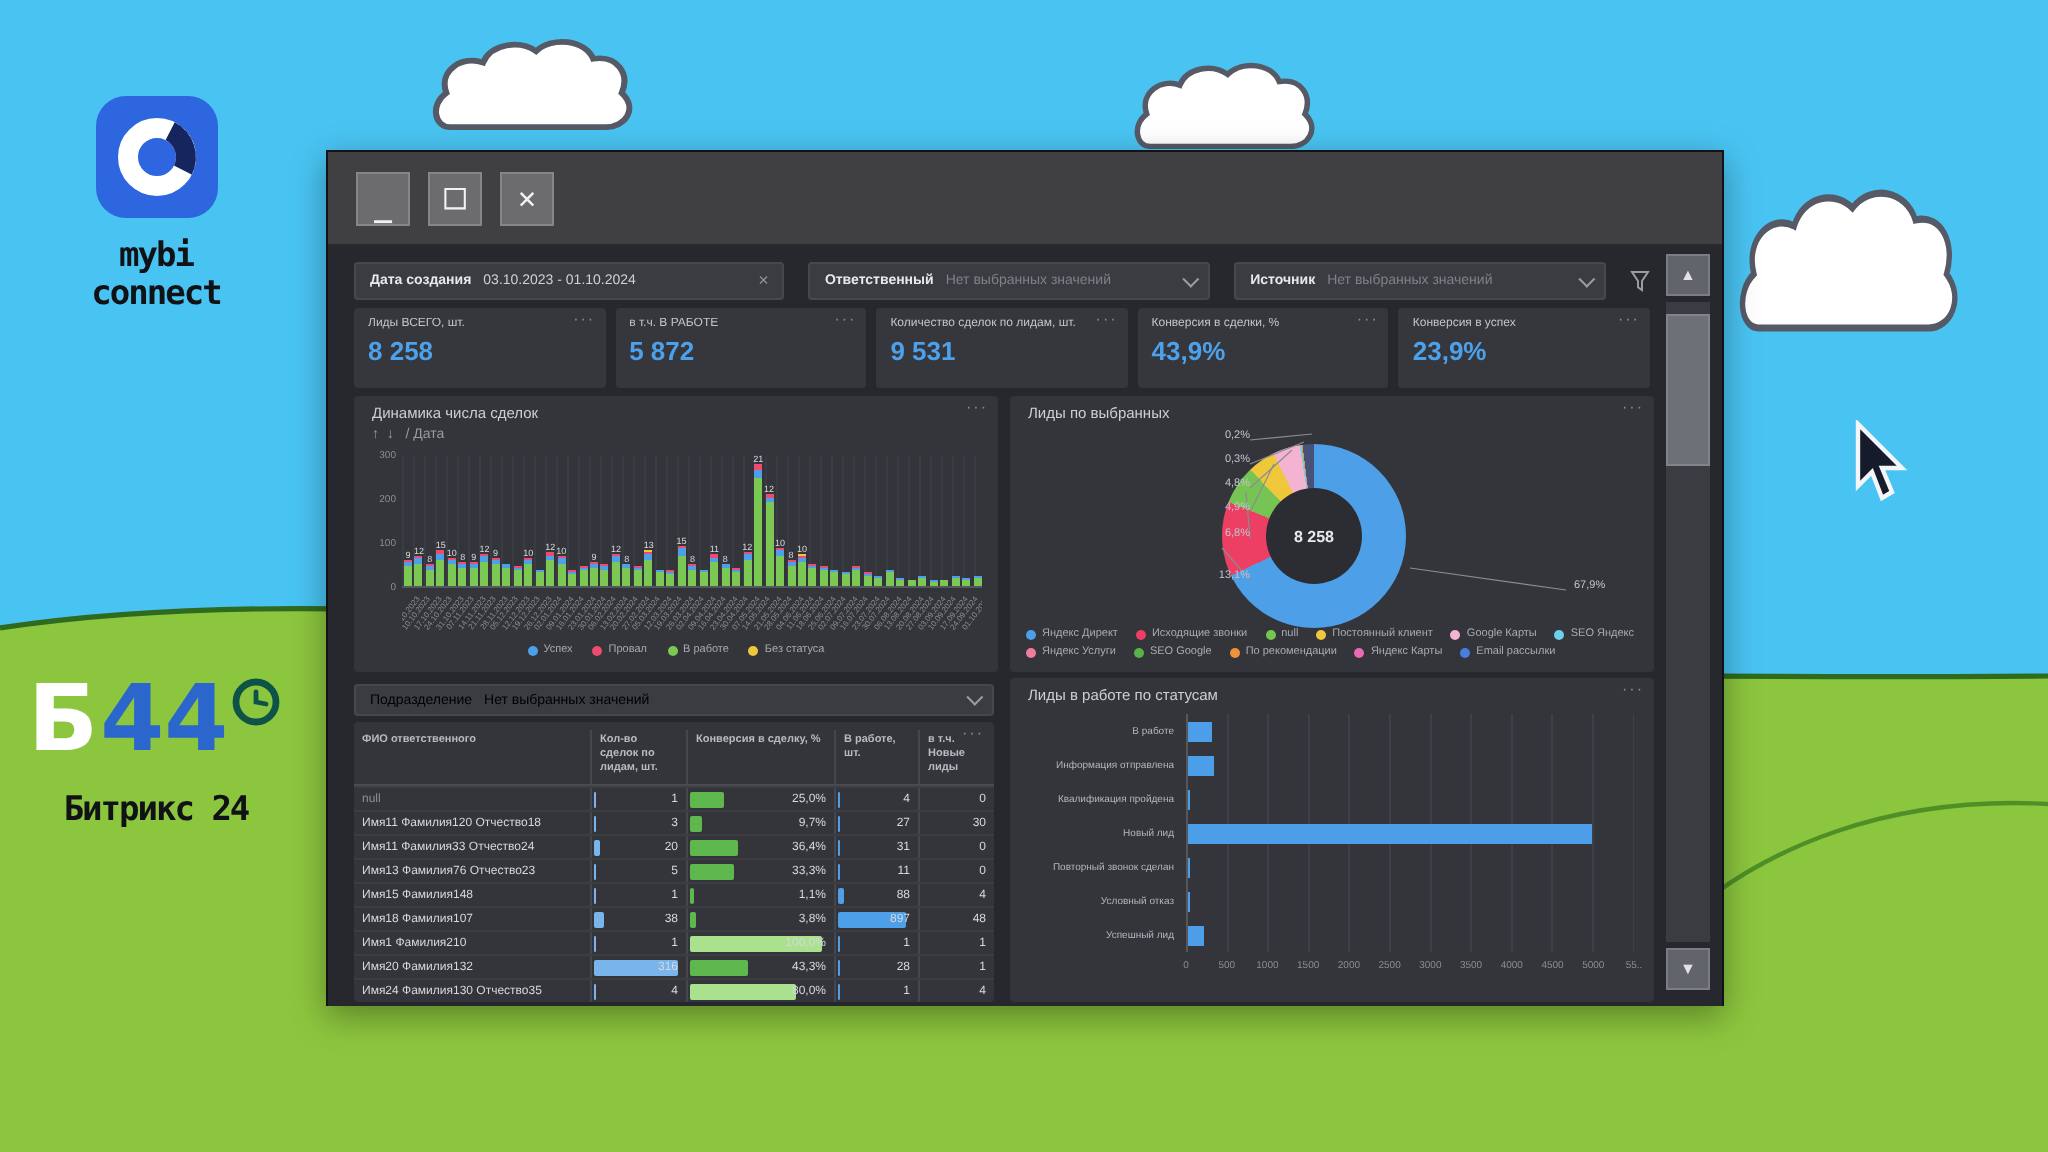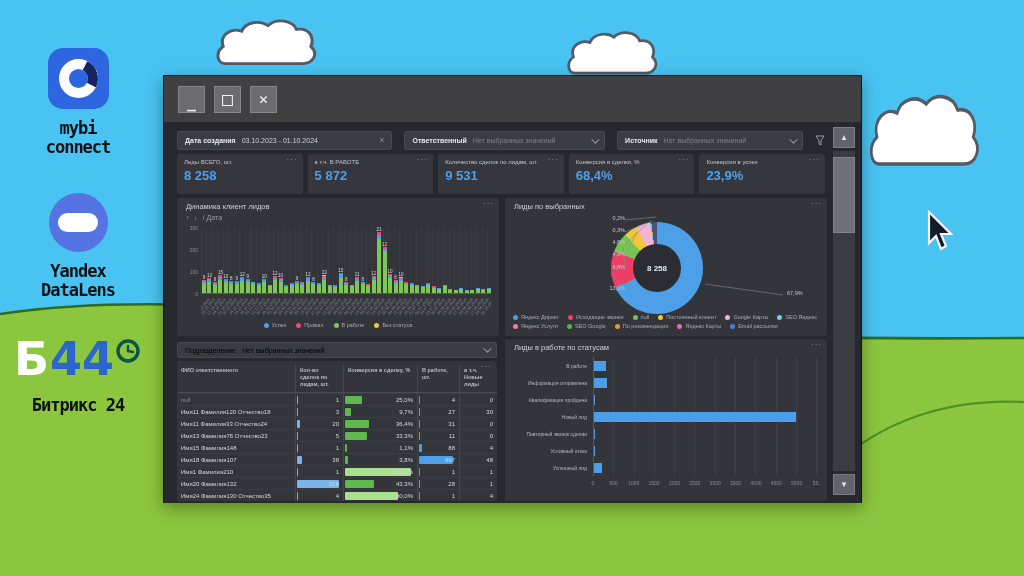--- a/index.html
+++ b/index.html
@@ -142,29 +142,20 @@
   <div id="mybi-tile">
     <div id="mybi-ring"></div>
     <div id="mybi-wedge"></div>
   </div>
   <div class="lbl px">
         <div>mybi</div>
         <div>connect</div>
       </div>
 </div>
 
-<div class="dicon" style="left:18px;top:193px;width:120px;">
-  <div id="dl-circle">
-        <div id="dl-pill"></div>
-      </div>
-  <div class="lbl px">
-        <div>Yandex</div>
-        <div>DataLens</div>
-      </div>
-</div>
 
 <div class="dicon" style="left:14px;top:336px;width:128px;">
   <div id="b24-row">
     <span id="b24-b">Б</span>
         <span id="b24-24">44</span>
     <svg id="b24-clock" width="27" height="27">
       <circle cx="13" cy="13" r="10" fill="none" stroke="#0d5348" stroke-width="3.4"></circle>
       <path d="M13 8 L13 13 L18 14" fill="none" stroke="#0d5348" stroke-width="2.4" stroke-linecap="round"></path>
     </svg>
   </div>
@@ -218,32 +209,32 @@
             <div class="kval">5 872</div>
             <div class="dots">···</div>
           </div>
           <div class="kpi">
             <div class="klabel">Количество сделок по лидам, шт.</div>
             <div class="kval">9 531</div>
             <div class="dots">···</div>
           </div>
           <div class="kpi">
             <div class="klabel">Конверсия в сделки, %</div>
-            <div class="kval">68,4%</div>
+            <div class="kval">43,9%</div>
             <div class="dots">···</div>
           </div>
           <div class="kpi">
             <div class="klabel">Конверсия в успех</div>
             <div class="kval">23,9%</div>
             <div class="dots">···</div>
           </div>
         </div>
 
     <div class="panel" id="p-dyn">
-      <div class="ptitle">Динамика клиент лидов</div>
+      <div class="ptitle">Динамика числа сделок</div>
       <div class="dots">···</div>
       <div id="dyn-sort">
         <span>↑</span>&nbsp;
         <span>↓</span>&nbsp;&nbsp;
         <span>/ Дата</span>
       </div>
       <div id="dyn-plot">
             <span class="ytick" style="top: 66px;">0</span>
             <span class="ytick" style="top: 44px;">100</span>
             <span class="ytick" style="top: 22px;">200</span>

